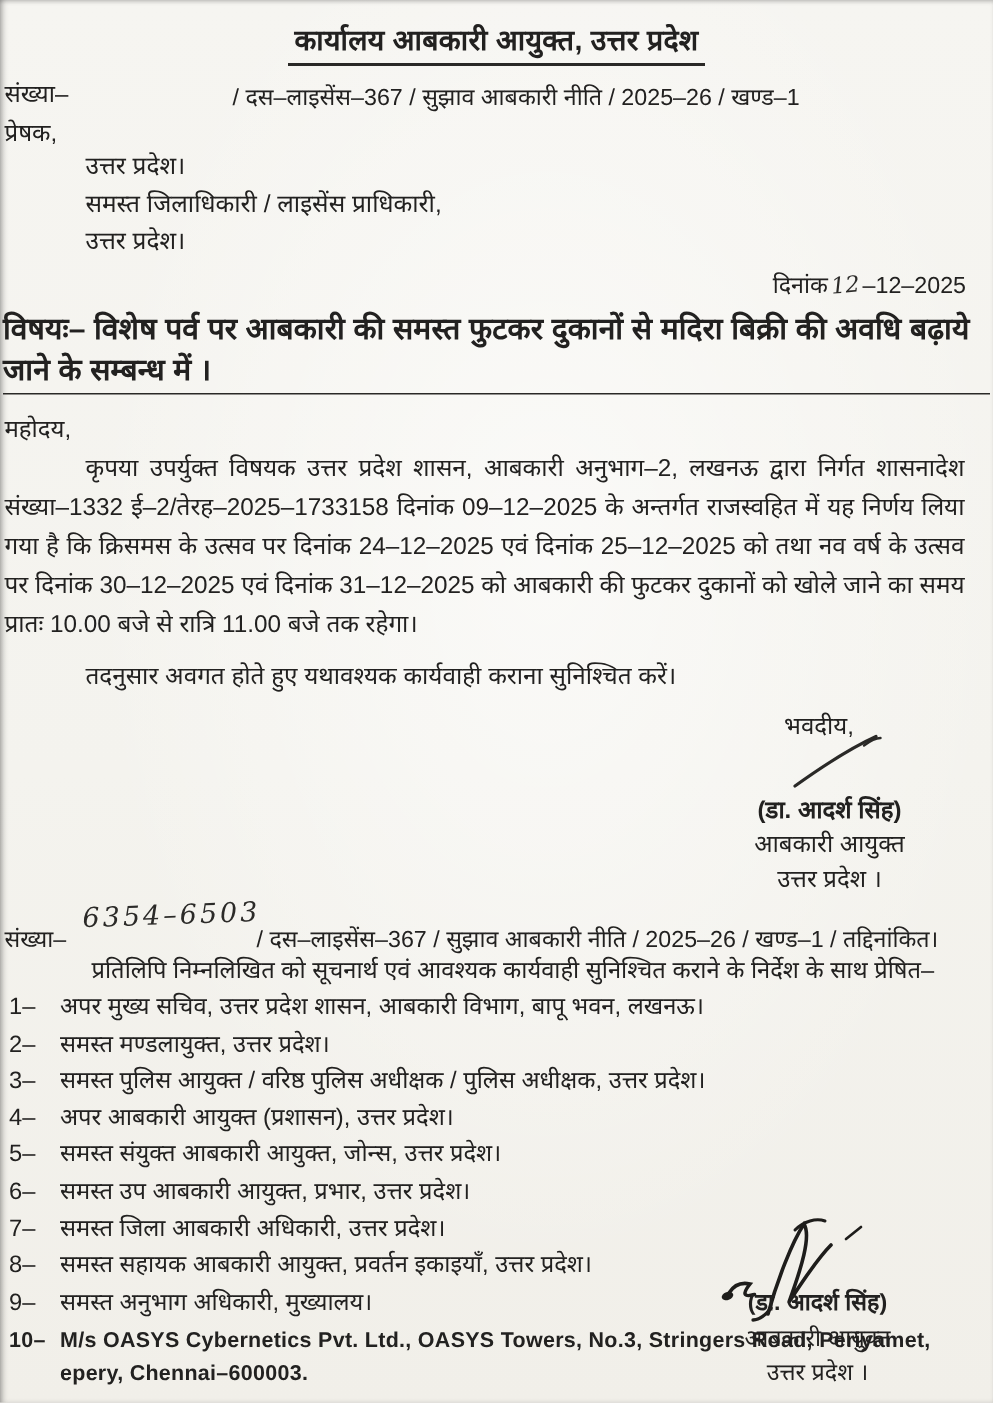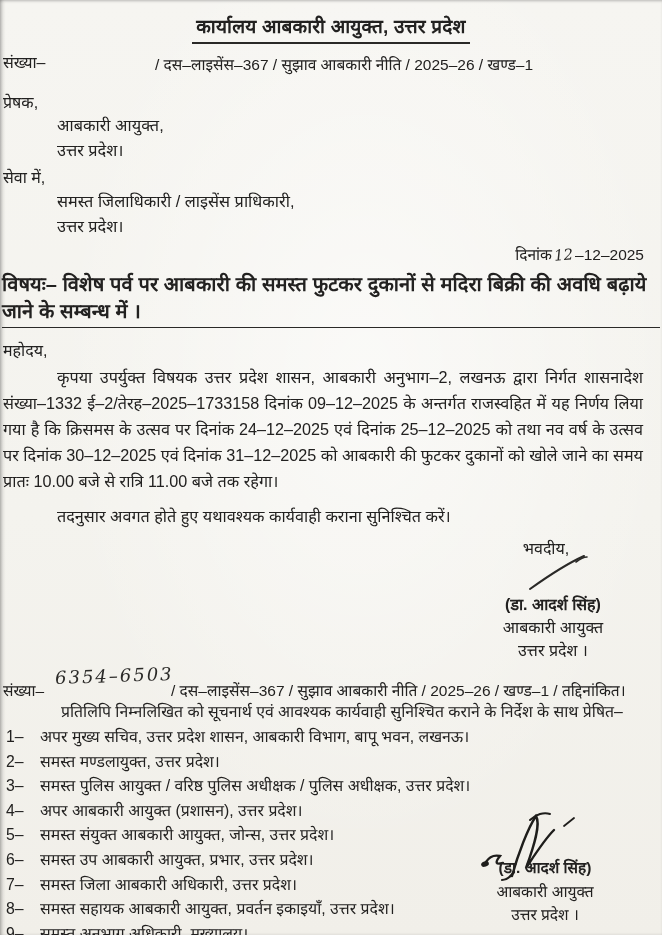--- a/index.html
+++ b/index.html
@@ -22,21 +22,21 @@
     display:inline-block;
     font-size:19px;font-weight:bold;
     border-bottom:2px solid #2a2927;
     padding:0 4px 3px 4px;
     letter-spacing:.2px;
   }
   
   .num-row{position:relative;height:24px;margin-top:7px;}
   .num-label{position:absolute;left:3px;top:0;font-size:16px;}
   .ref-text{position:absolute;left:155px;top:2px;font-size:15.5px;white-space:nowrap;}
-  .from-label{margin:16px 0 0 3px;font-size:16px;}
+  .from-label{margin:2px 0 0 3px;font-size:16px;}
   .block-ind{margin-left:57px;font-size:16.3px;line-height:25px;}
   .to-label{margin:3px 0 1px 3px;font-size:16px;}
   
   .date-row{text-align:right;padding-right:18px;margin-top:4px;font-size:15.5px;}
   .hand{
     font-family:"DejaVu Serif","Liberation Serif",serif;
     font-style:italic;color:#2b2a28;
   }
   .hand-day{display:inline-block;font-size:15px;transform:rotate(-5deg);margin:0 2px;}
   
@@ -97,25 +97,23 @@
     <span class="office-title">कार्यालय आबकारी आयुक्त, उत्तर प्रदेश</span>
   </div>
 
   <div class="num-row">
     <span class="num-label">संख्या–</span>
     <span class="ref-text">/ दस–लाइसेंस–367 / सुझाव आबकारी नीति / 2025–26 / खण्ड–1</span>
   </div>
 
   <div class="from-label">प्रेषक,</div>
   <div class="block-ind">
-    <div>आबकारी आयुक्त,</div>
     <div>उत्तर प्रदेश।</div>
   </div>
 
-  <div class="to-label">सेवा में,</div>
   <div class="block-ind">
     <div>समस्त जिलाधिकारी / लाइसेंस प्राधिकारी,</div>
     <div>उत्तर प्रदेश।</div>
   </div>
 
   <div class="date-row">
     <span>दिनांक</span><span class="hand hand-day">12</span><span>–12–2025</span>
   </div>
 
   <div class="subject-line">विषयः– विशेष पर्व पर आबकारी की समस्त फुटकर दुकानों से मदिरा बिक्री की अवधि बढ़ाये जाने के सम्बन्ध में ।</div>

